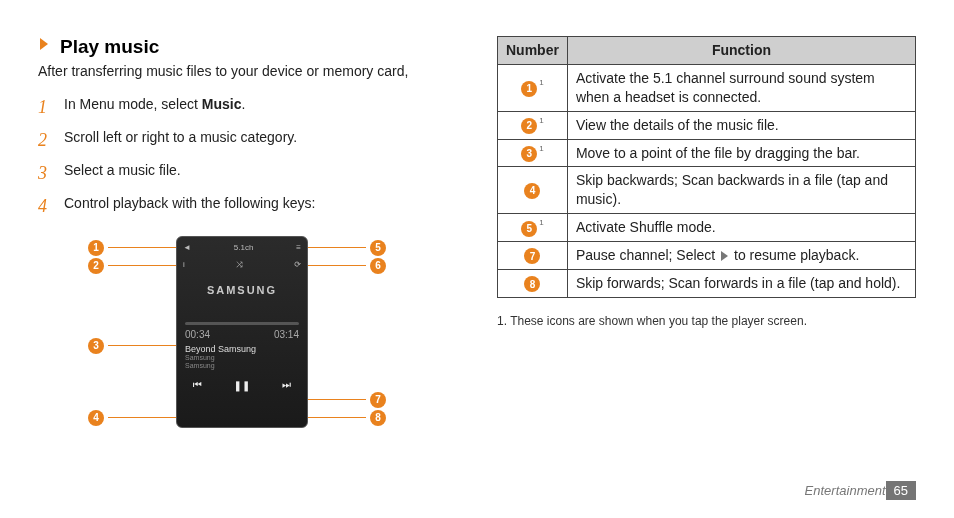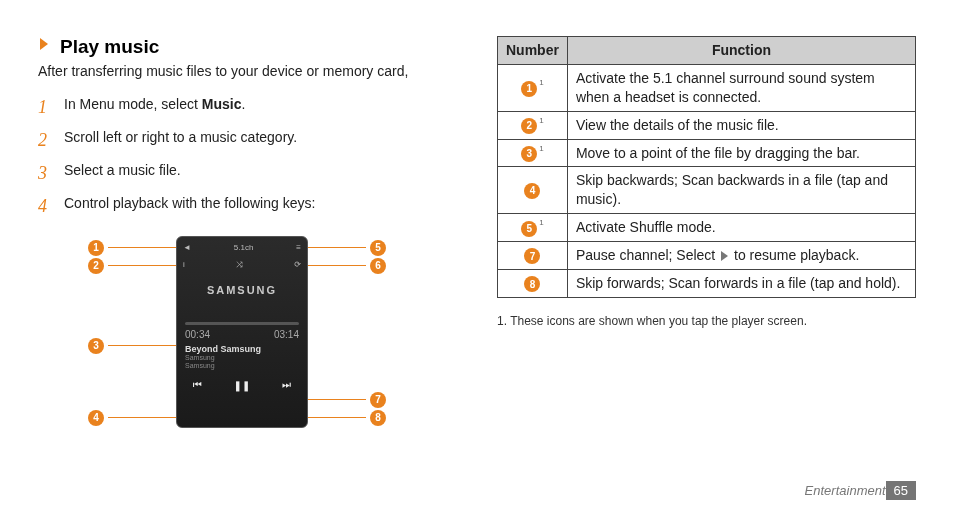--- a/index.html
+++ b/index.html
@@ -15,21 +15,21 @@
   .stepnum{font-style:italic;font-family:Georgia,"Times New Roman",serif;color:#e9821e;font-size:18px;min-width:16px}
   b{font-weight:700}
   .diagram{margin:8px 0 0 50px;position:relative;width:300px;height:210px}
   .phone{position:absolute;left:88px;top:4px;width:130px;height:190px;background:linear-gradient(#2b2b2b,#1a1a1a);border:1px solid #555;border-radius:6px;overflow:hidden;font-family:Arial,sans-serif;color:#ccc}
   .topbar{display:flex;justify-content:space-between;align-items:center;padding:3px 6px 0;height:16px;font-size:8px;color:#bbb}
   .iconrow{display:flex;justify-content:space-between;align-items:center;padding:2px 6px;height:14px;font-size:8px;color:#bbb}
   .brand{text-align:center;font-weight:700;letter-spacing:2px;font-size:11px;color:#c9c9c9;padding-top:10px}
   .prog{height:3px;background:#555;margin:26px 8px 4px;border-radius:2px}
   .times{display:flex;justify-content:space-between;padding:0 8px;font-size:10px;color:#aaa}
   .song{padding:4px 8px 0;font-size:9px}
-  .song .t1{font-weight:700;color:#ddd}
+  .song .t1{font-weight:400;color:#ddd}
   .song .t2,.song .t3{font-size:7px;color:#888;line-height:1.2}
   .controls{display:flex;justify-content:space-around;align-items:center;height:18px;margin-top:6px;color:#eee;font-size:10px}
   .callout{position:absolute;display:flex;align-items:center;gap:4px}
   .callout .line{height:1px;background:#e9821e;}
   .badge{width:16px;height:16px;border-radius:50%;background:#e9821e;color:#fff;font-size:10px;font-weight:700;display:flex;align-items:center;justify-content:center}
   .table{width:100%;border-collapse:collapse;border:1px solid #444;margin-top:8px}
   .table th{background:#cfcfcf;text-align:center;font-weight:700;color:#222}
   .table th,.table td{border:1px solid #444;padding:4px 8px;vertical-align:middle;line-height:1.35}
   .ncell{text-align:center;white-space:nowrap}
   .ncell .badge{display:inline-flex;vertical-align:middle}

